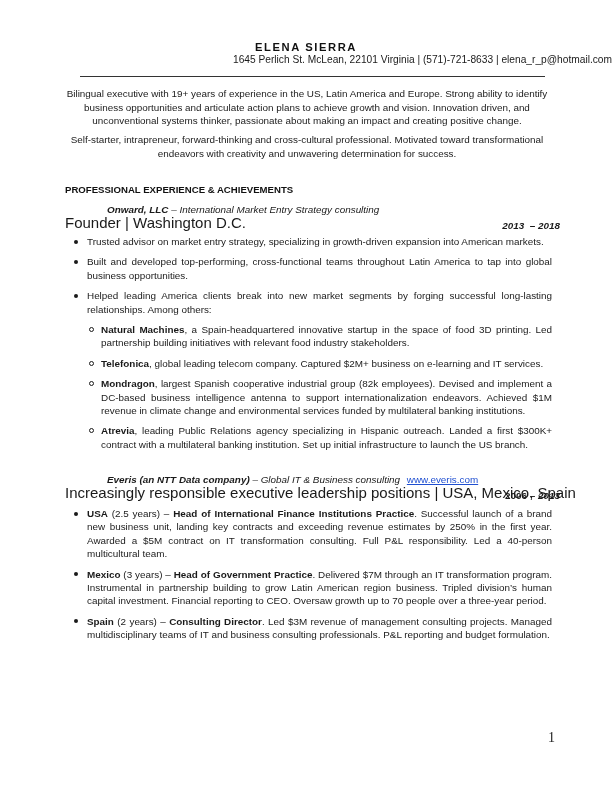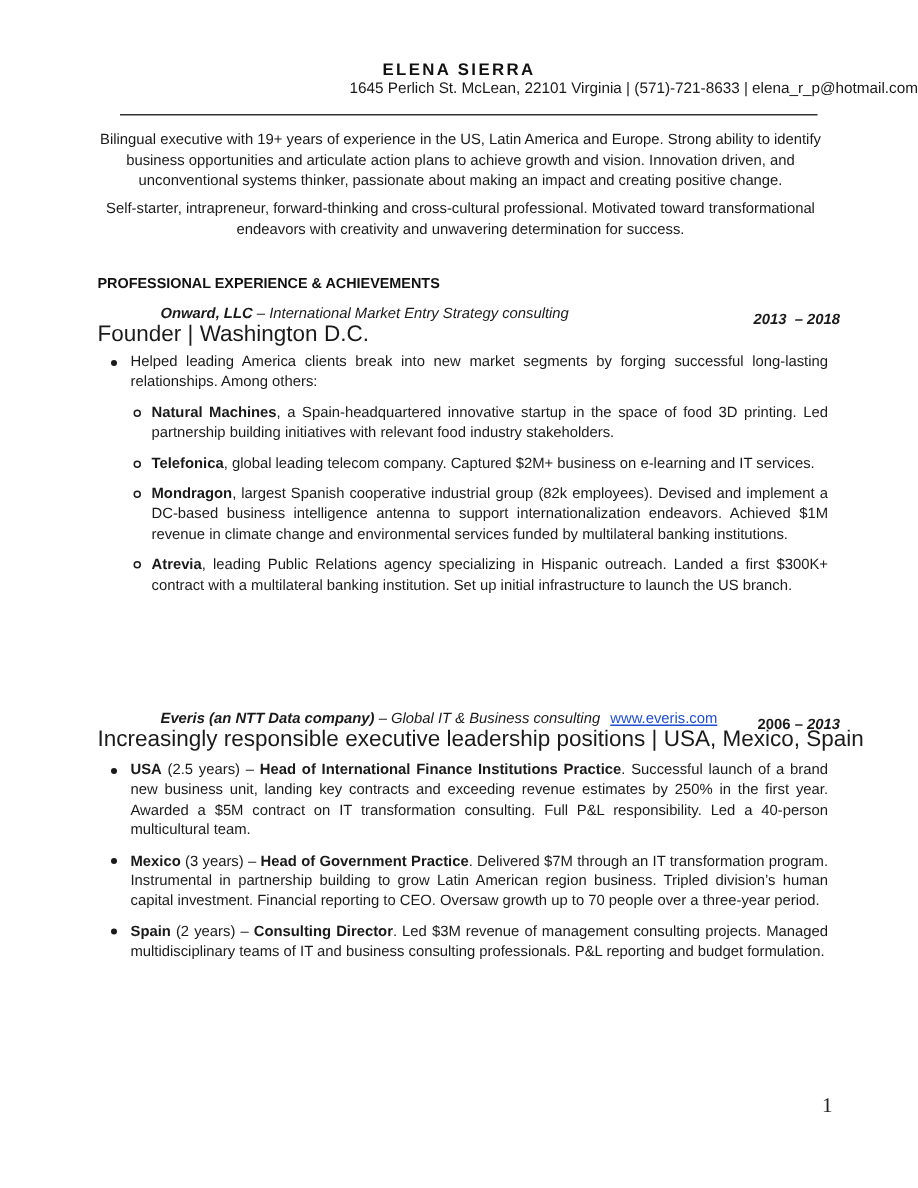--- a/index.html
+++ b/index.html
@@ -34,21 +34,21 @@
     font-weight: bold; font-size: 9.6px; color: #111;
   }
 
   .job-head {
     position: absolute; left: 65px; width: 487px; font-size: 9.9px; line-height: 13px; margin-left: 42px;
   }
   .job-head .company { font-weight: bold; font-style: italic; }
   .job-head .desc { font-style: italic; }
   .job-head .url { color: #1f4fd1; text-decoration: underline; margin-left: 4px; }
   .job-head .dates {
-    position: absolute; right: 0; top: 4px; font-weight: bold;
+    position: absolute; right: 0; top: 16px; font-weight: bold;
   }
   .dates .it { font-style: italic; }
   .job-sub {
     position: absolute; left: 65px; font-size: 15px; line-height: 13px;
   }
 
   .bullets {
     position: absolute; left: 74px; width: 478px; margin: 0; padding: 0; list-style: none;
     font-size: 9.9px; line-height: 13.4px;
   }
@@ -86,20 +86,22 @@
 
   <div class="section-title">PROFESSIONAL EXPERIENCE &amp; ACHIEVEMENTS</div>
 
   <div class="job-head" style="top:203px;">
     <span class="company">Onward, LLC</span><span class="desc"> – </span><span class="desc">International Market Entry Strategy consulting</span>
     <span class="dates" style="right:34px;"><span class="it">2013</span><span class="it" style="white-space:pre;">  – </span><span class="it">2018</span></span>
   </div>
   <div class="job-sub" style="top:216px;">Founder | Washington D.C.</div>
 
   <ul class="bullets" style="top:235px;">
+    <li style="margin-bottom:7px;"><span class="dot"></span><span>Trusted advisor on market entry strategy, specializing in growth-driven expansion into American markets.</span></li>
+    <li style="margin-bottom:7px;"><span class="dot"></span><span>Built and developed top-performing, cross-functional teams throughout Latin America to tap into global business opportunities.</span></li>
     <li><span class="dot"></span><span>Helped leading America clients break into new market segments by forging successful long-lasting relationships. Among others:</span>
       <ul class="sub" style="margin-top:7px;">
         <li style="margin-bottom:7px;"><span class="circle"></span><b>Natural Machines</b><span>, a Spain-headquartered innovative startup in the space of food 3D printing. Led partnership building initiatives with relevant food industry stakeholders.</span></li>
         <li style="margin-bottom:7px;"><span class="circle"></span><b>Telefonica</b><span>, global leading telecom company. Captured $2M+ business on e-learning and IT services.</span></li>
         <li style="margin-bottom:7px;"><span class="circle"></span><b>Mondragon</b><span>, largest Spanish cooperative industrial group (82k employees). Devised and implement a DC-based business intelligence antenna to support internationalization endeavors. Achieved $1M revenue in climate change and environmental services funded by multilateral banking institutions.</span></li>
         <li><span class="circle"></span><b>Atrevia</b><span>, leading Public Relations agency specializing in Hispanic outreach. Landed a first $300K+ contract with a multilateral banking institution. Set up initial infrastructure to launch the US branch.</span></li>
       </ul>
     </li>
   </ul>
 

